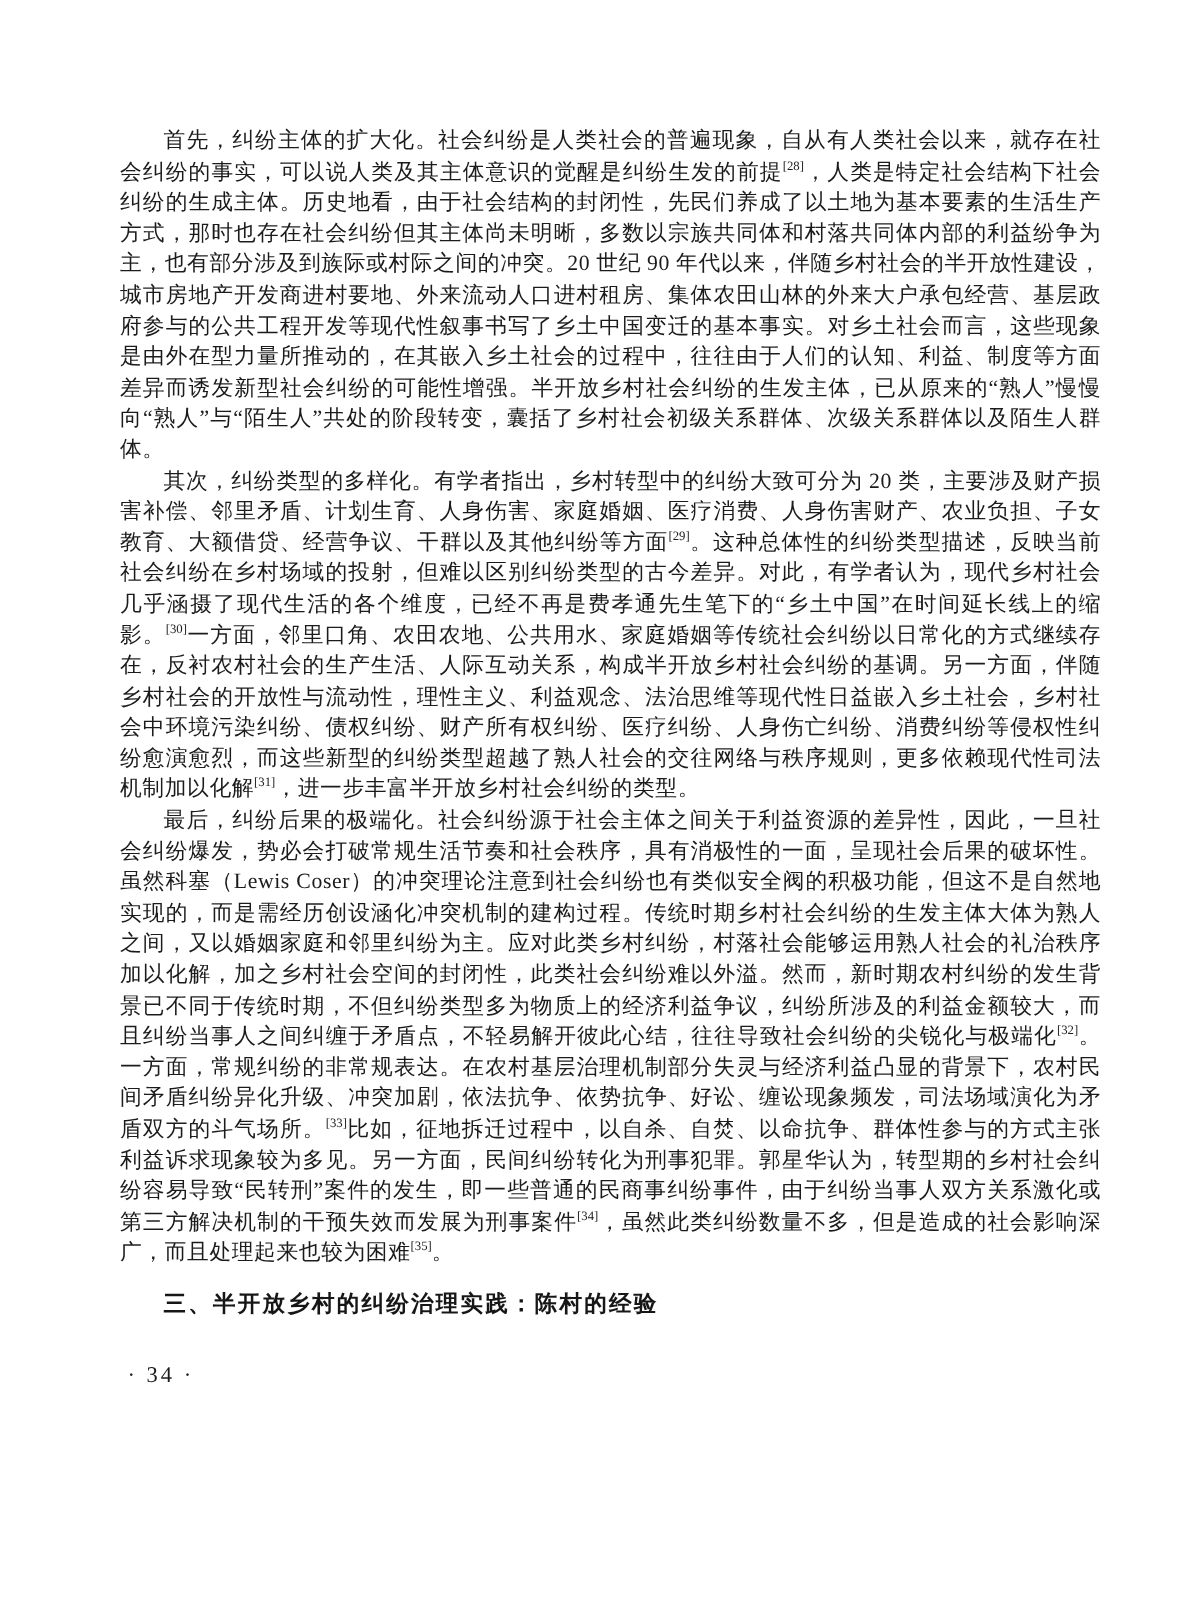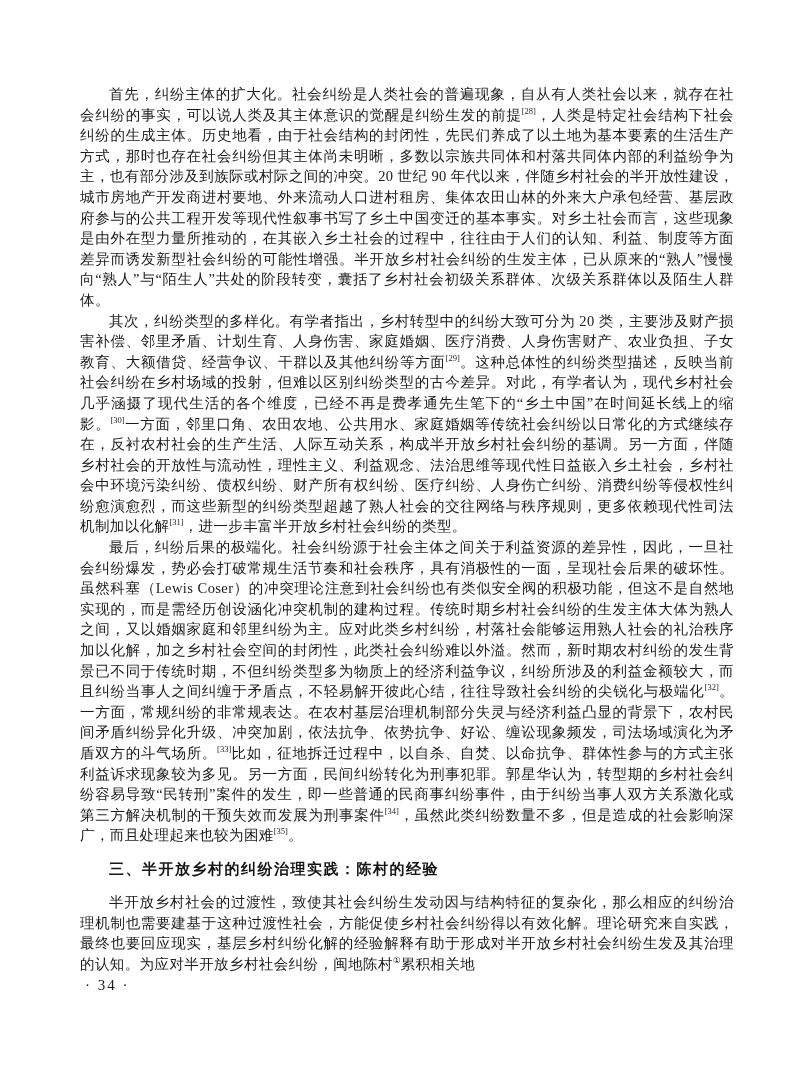--- a/index.html
+++ b/index.html
@@ -34,21 +34,21 @@
     font-size: 8.5px;
     line-height: 0;
     vertical-align: super;
     letter-spacing: 0;
   }
   h2.section-heading {
     font-family: "Liberation Sans", "DejaVu Sans", sans-serif;
     font-size: 15px;
     font-weight: bold;
     color: #161616;
-    margin: 14px 0 13px 29px;
+    margin: 14px 0 30px 29px;
     letter-spacing: 1.5px;
   }
   .page-number {
     margin-top: 3px;
     font-size: 15px;
     letter-spacing: 2px;
     padding-left: 5px;
   }
 </style>
 </head>
@@ -57,17 +57,16 @@
 <div class="page">
 
   <p class="body-para"><span>首先，纠纷主体的扩大化。社会纠纷是人类社会的普遍现象，自从有人类社会以来，就存在社会纠纷的事实，可以说人类及其主体意识的觉醒是纠纷生发的前提</span><sup class="fnref">[28]</sup><span>，人类是特定社会结构下社会纠纷的生成主体。历史地看，由于社会结构的封闭性，先民们养成了以土地为基本要素的生活生产方式，那时也存在社会纠纷但其主体尚未明晰，多数以宗族共同体和村落共同体内部的利益纷争为主，也有部分涉及到族际或村际之间的冲突。20 世纪 90 年代以来，伴随乡村社会的半开放性建设，城市房地产开发商进村要地、外来流动人口进村租房、集体农田山林的外来大户承包经营、基层政府参与的公共工程开发等现代性叙事书写了乡土中国变迁的基本事实。对乡土社会而言，这些现象是由外在型力量所推动的，在其嵌入乡土社会的过程中，往往由于人们的认知、利益、制度等方面差异而诱发新型社会纠纷的可能性增强。半开放乡村社会纠纷的生发主体，已从原来的“熟人”慢慢向“熟人”与“陌生人”共处的阶段转变，囊括了乡村社会初级关系群体、次级关系群体以及陌生人群体。</span></p>
 
   <p class="body-para"><span>其次，纠纷类型的多样化。有学者指出，乡村转型中的纠纷大致可分为 20 类，主要涉及财产损害补偿、邻里矛盾、计划生育、人身伤害、家庭婚姻、医疗消费、人身伤害财产、农业负担、子女教育、大额借贷、经营争议、干群以及其他纠纷等方面</span><sup class="fnref">[29]</sup><span>。这种总体性的纠纷类型描述，反映当前社会纠纷在乡村场域的投射，但难以区别纠纷类型的古今差异。对此，有学者认为，现代乡村社会几乎涵摄了现代生活的各个维度，已经不再是费孝通先生笔下的“乡土中国”在时间延长线上的缩影。</span><sup class="fnref">[30]</sup><span>一方面，邻里口角、农田农地、公共用水、家庭婚姻等传统社会纠纷以日常化的方式继续存在，反衬农村社会的生产生活、人际互动关系，构成半开放乡村社会纠纷的基调。另一方面，伴随乡村社会的开放性与流动性，理性主义、利益观念、法治思维等现代性日益嵌入乡土社会，乡村社会中环境污染纠纷、债权纠纷、财产所有权纠纷、医疗纠纷、人身伤亡纠纷、消费纠纷等侵权性纠纷愈演愈烈，而这些新型的纠纷类型超越了熟人社会的交往网络与秩序规则，更多依赖现代性司法机制加以化解</span><sup class="fnref">[31]</sup><span>，进一步丰富半开放乡村社会纠纷的类型。</span></p>
 
   <p class="body-para"><span>最后，纠纷后果的极端化。社会纠纷源于社会主体之间关于利益资源的差异性，因此，一旦社会纠纷爆发，势必会打破常规生活节奏和社会秩序，具有消极性的一面，呈现社会后果的破坏性。虽然科塞（Lewis Coser）的冲突理论注意到社会纠纷也有类似安全阀的积极功能，但这不是自然地实现的，而是需经历创设涵化冲突机制的建构过程。传统时期乡村社会纠纷的生发主体大体为熟人之间，又以婚姻家庭和邻里纠纷为主。应对此类乡村纠纷，村落社会能够运用熟人社会的礼治秩序加以化解，加之乡村社会空间的封闭性，此类社会纠纷难以外溢。然而，新时期农村纠纷的发生背景已不同于传统时期，不但纠纷类型多为物质上的经济利益争议，纠纷所涉及的利益金额较大，而且纠纷当事人之间纠缠于矛盾点，不轻易解开彼此心结，往往导致社会纠纷的尖锐化与极端化</span><sup class="fnref">[32]</sup><span>。一方面，常规纠纷的非常规表达。在农村基层治理机制部分失灵与经济利益凸显的背景下，农村民间矛盾纠纷异化升级、冲突加剧，依法抗争、依势抗争、好讼、缠讼现象频发，司法场域演化为矛盾双方的斗气场所。</span><sup class="fnref">[33]</sup><span>比如，征地拆迁过程中，以自杀、自焚、以命抗争、群体性参与的方式主张利益诉求现象较为多见。另一方面，民间纠纷转化为刑事犯罪。郭星华认为，转型期的乡村社会纠纷容易导致“民转刑”案件的发生，即一些普通的民商事纠纷事件，由于纠纷当事人双方关系激化或第三方解决机制的干预失效而发展为刑事案件</span><sup class="fnref">[34]</sup><span>，虽然此类纠纷数量不多，但是造成的社会影响深广，而且处理起来也较为困难</span><sup class="fnref">[35]</sup><span>。</span></p>
 
   <h2 class="section-heading">三、半开放乡村的纠纷治理实践：陈村的经验</h2>
 
-  <p class="body-para"><span>半开放乡村社会的过渡性，致使其社会纠纷生发动因与结构特征的复杂化，那么相应的纠纷治理机制也需要建基于这种过渡性社会，方能促使乡村社会纠纷得以有效化解。理论研究来自实践，最终也要回应现实，基层乡村纠纷化解的经验解释有助于形成对半开放乡村社会纠纷生发及其治理的认知。为应对半开放乡村社会纠纷，闽地陈村</span><sup class="fnref">①</sup><span>累积相关地</span></p>
 
   <div class="page-number">· 34 ·</div>
 
 </div>
 
 </body></html>

